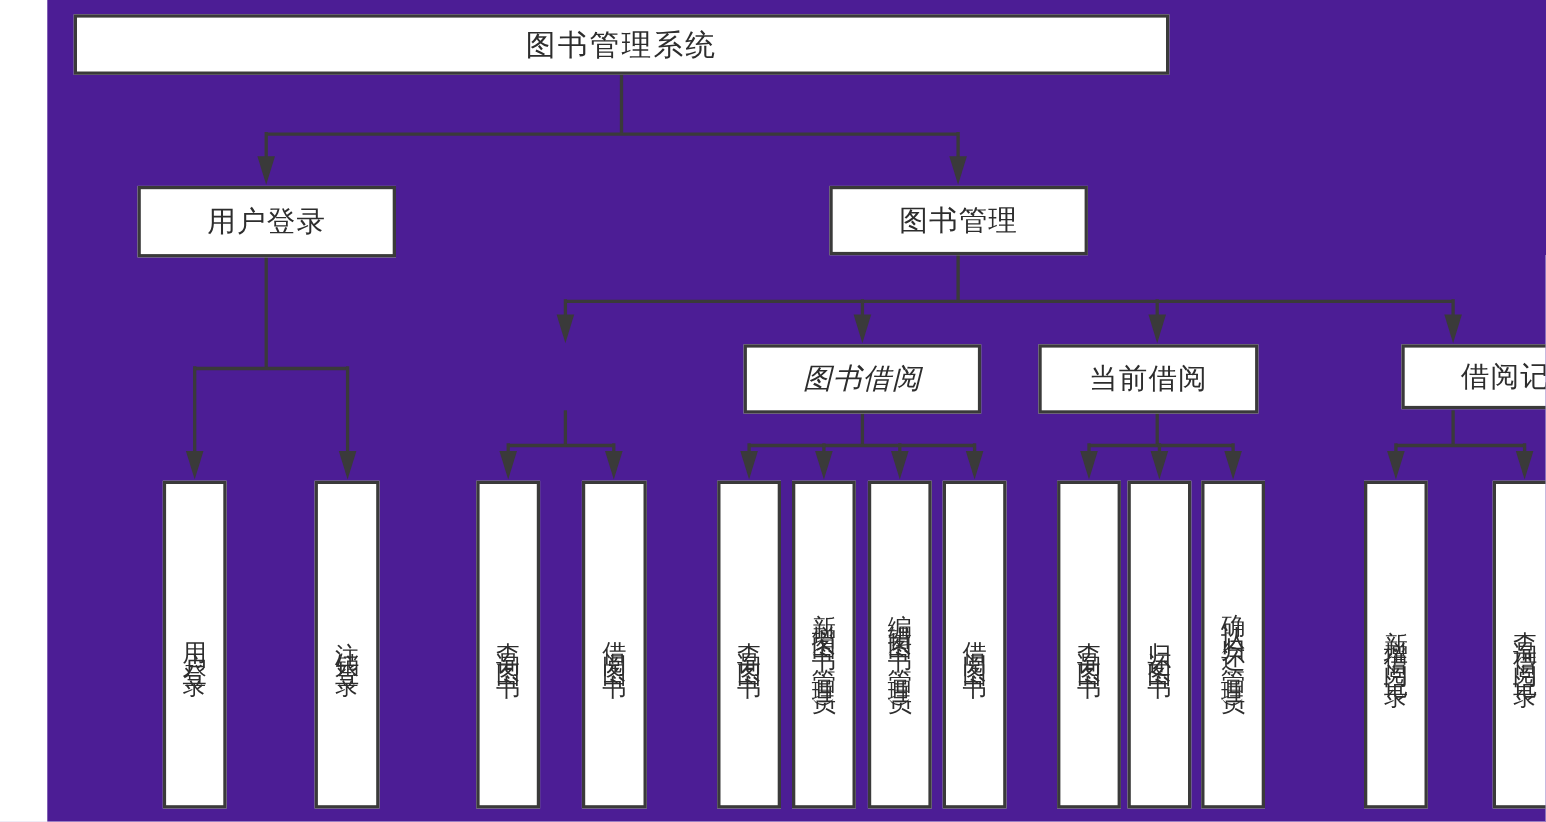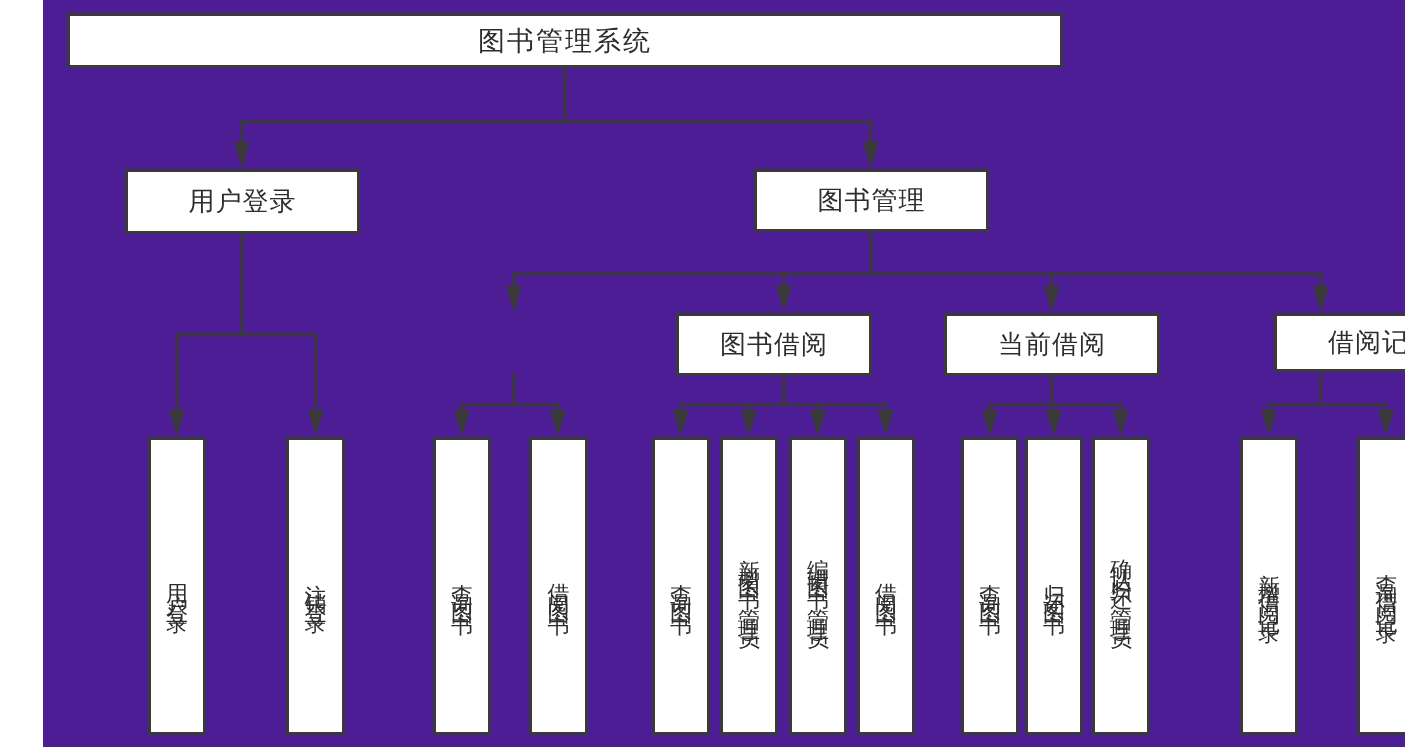--- a/index.html
+++ b/index.html
@@ -102,24 +102,24 @@
     <span class="hlabel">图书管理系统</span>
   </div>
 
   <div class="box" style="left:82px;top:169px;width:235px;height:65px;">
     <span class="hlabel">用户登录</span>
   </div>
   <div class="box" style="left:711px;top:169px;width:235px;height:63px;">
     <span class="hlabel">图书管理</span>
   </div>
 
-  <div class="box" style="left:633px;top:313px;width:196px;height:63px;">
+  <div class="box" style="left:633px;top:313px;width:216px;height:63px;font-style:italic;">
     <span class="hlabel">图书借阅</span>
   </div>
-  <div class="box" style="left:901px;top:313px;width:216px;height:63px;">
+  <div class="box" style="left:901px;top:313px;width:200px;height:63px;">
     <span class="hlabel">当前借阅</span>
   </div>
   <div class="box" style="left:1231px;top:313px;width:216px;height:59px;">
     <span class="hlabel">借阅记录</span>
   </div>
 
   <div class="box" style="left:105px;top:437px;width:58px;height:298px;">
     <span class="vlabel">用户登录</span>
   </div>
   <div class="box" style="left:243px;top:437px;width:59px;height:298px;">

